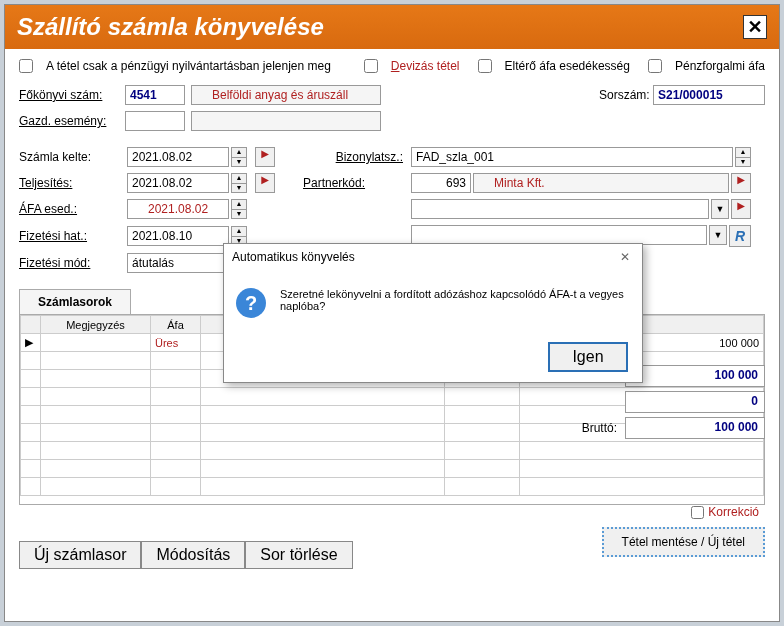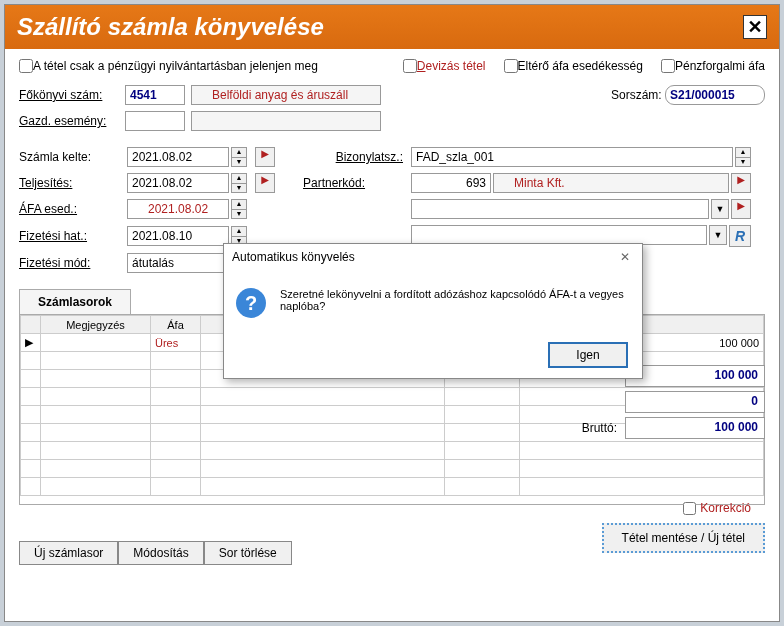--- a/index.html
+++ b/index.html
@@ -2,52 +2,52 @@
 <html><head>
   <meta charset="utf-8">
   <style>
     * { box-sizing: border-box; margin: 0; padding: 0; font-family: Arial, sans-serif; }
     body { background: #c8d0d8; width: 784px; height: 626px; overflow: hidden; padding: 4px; }
     .window { background: #fff; border: 1px solid #888; width: 100%; height: 100%; position: relative; }
     .titlebar { background: linear-gradient(to bottom, #e67817, #d86a0f); color: #fff; padding: 8px 12px; font-size: 24px; font-style: italic; font-weight: bold; display: flex; justify-content: space-between; align-items: center; }
     .close-btn { width: 24px; height: 24px; background: #fff; border: 1px solid #333; color: #000; font-size: 18px; font-weight: bold; line-height: 22px; text-align: center; font-style: normal; cursor: pointer; }
     .content { padding: 10px 14px; position: relative; }
     .checkrow { display: flex; gap: 18px; margin-bottom: 12px; font-size: 12px; }
-    .checkrow label { display: flex; align-items: center; gap: 0; }
+    .checkrow label { display: flex; align-items: center; gap: 13px; }
     .checkrow input[type=checkbox] { width: 14px; height: 14px; }
     .ul { text-decoration: underline; }
     .link-like { color: #b02020; }
     .fieldrow { display: flex; align-items: center; gap: 6px; margin-bottom: 6px; font-size: 12px; }
     .lbl { width: 100px; text-align: left; }
     .inp { border: 1px solid #999; padding: 2px 4px; font-size: 12px; background: #fff; height: 20px; }
     .inp.navy { color: #000080; font-weight: bold; }
     .inp.red { color: #b02020; padding-left: 20px; }
     .inp.readonly { background: #f5f5f5; }
     .spinner { width: 16px; height: 20px; border: 1px solid #999; background: #f0f0f0; display: inline-flex; flex-direction: column; }
     .spinner div { flex:1; font-size:7px; text-align:center; line-height:8px; border-bottom:1px solid #999; }
     .spinner div:last-child { border:0; }
     .row-btn { width: 20px; height: 20px; border: 1px solid #999; background: #f0f0f0; color: #b02020; font-size: 10px; text-align: center; cursor: pointer; }
     .toprows { display: flex; justify-content: space-between; }
     .left-block { flex: 1; }
     .right-block { text-align: right; font-size: 12px; }
-    .right-block .inp { width: 100px; text-align: left; border-radius: 9px; }
+    .right-block .inp { width: 112px; text-align: left; }
     .mid-grid { display: grid; grid-template-columns: 100px 120px 40px 100px 340px; gap: 6px 8px; align-items: center; font-size: 12px; margin-top: 10px; }
     .mid-grid .inp { width: 100%; }
     .tabs { margin-top: 16px; display: flex; border-bottom: 1px solid #aaa; font-size: 12px; }
     .tab { padding: 5px 18px; border: 1px solid #aaa; border-bottom: 0; background: #f5f5f5; font-weight: bold; }
     .grid-area { border: 1px solid #aaa; border-top: 0; height: 190px; overflow: auto; font-size: 11px; }
     .grid-area table { width: 100%; border-collapse: collapse; }
     .grid-area th, .grid-area td { border: 1px solid #ccc; padding: 2px 4px; height: 18px; background: #fff; }
     .grid-area th { background: #f0f0f0; font-weight: normal; }
     .totals { position: absolute; right: 14px; top: 316px; font-size: 12px; text-align: right; }
     .totals .row { display: flex; justify-content: flex-end; align-items: center; gap: 8px; margin-bottom: 4px; }
     .totals .val { border: 1px solid #999; width: 140px; padding: 2px 6px; text-align: right; color: #000080; font-weight: bold; background: #fff; height: 22px; }
     .bottom-left { display: flex; gap: 0; margin-top: 36px; font-size: 12px; }
-    .btn { padding: 4px 14px; border: 1px solid #888; background: #f0f0f0; cursor: pointer; font-size: 12px; }
-    .korr { position: absolute; right: 28px; bottom: 60px; font-size: 12px; display: flex; align-items: center; gap: 4px; }
+    .btn { padding: 4px 14px; border: 1px solid #888; background: #f0f0f0; cursor: pointer; font-size: 16px; }
+    .korr { position: absolute; right: 20px; bottom: 60px; font-size: 12px; display: flex; align-items: center; gap: 4px; }
     .save-btn { position: absolute; right: 14px; bottom: 22px; padding: 6px 18px; border: 2px dotted #5a9bd5; background: #f0f0f0; font-size: 12px; cursor: pointer; }
     
     .dialog { position: absolute; left: 218px; top: 238px; width: 420px; background: #fff; border: 1px solid #888; box-shadow: 3px 3px 8px rgba(0,0,0,0.3); z-index: 10; }
     .dialog-title { font-size: 12px; padding: 6px 8px; display: flex; justify-content: space-between; }
     .dialog-close { width: 18px; height: 18px; text-align: center; cursor: pointer; color: #666; }
     .dialog-body { display: flex; padding: 14px 12px; gap: 14px; font-size: 11px; }
     .q-icon { width: 30px; height: 30px; border-radius: 50%; background: #3a86d8; color: #fff; font-size: 20px; font-weight: bold; text-align: center; line-height: 30px; flex-shrink: 0; }
     .dialog-buttons { display: flex; justify-content: flex-end; gap: 12px; padding: 10px 14px; }
     .dialog-buttons .btn { width: 80px; }
     .dialog-buttons .btn.primary { border: 2px solid #2a6fb5; }
@@ -126,21 +126,21 @@
       <div style="display:flex;gap:2px">
           <input class="inp" style="flex: 1 1 0%;" value="2021.08.02">
           <div class="spinner">
             <div>▲</div>
             <div>▼</div>
           </div>
         </div>
       <div class="row-btn">▶</div>
       <span class="ul" style="text-align:left">Partnerkód:</span>
       <div style="display:flex;gap:2px">
-        <input class="inp" style="width: 80px; text-align: right;" value="693">
+        <input class="inp" style="width: 60px; text-align: right;" value="693">
         <input class="inp red readonly" style="flex: 1 1 0%;" readonly="" value="Minta Kft.">
         <div class="row-btn">▶</div>
       </div>
 
       <span class="ul">ÁFA esed.:</span>
       <div style="display:flex;gap:2px">
           <input class="inp red" style="flex: 1 1 0%;" value="2021.08.02">
           <div class="spinner">
             <div>▲</div>
             <div>▼</div>

